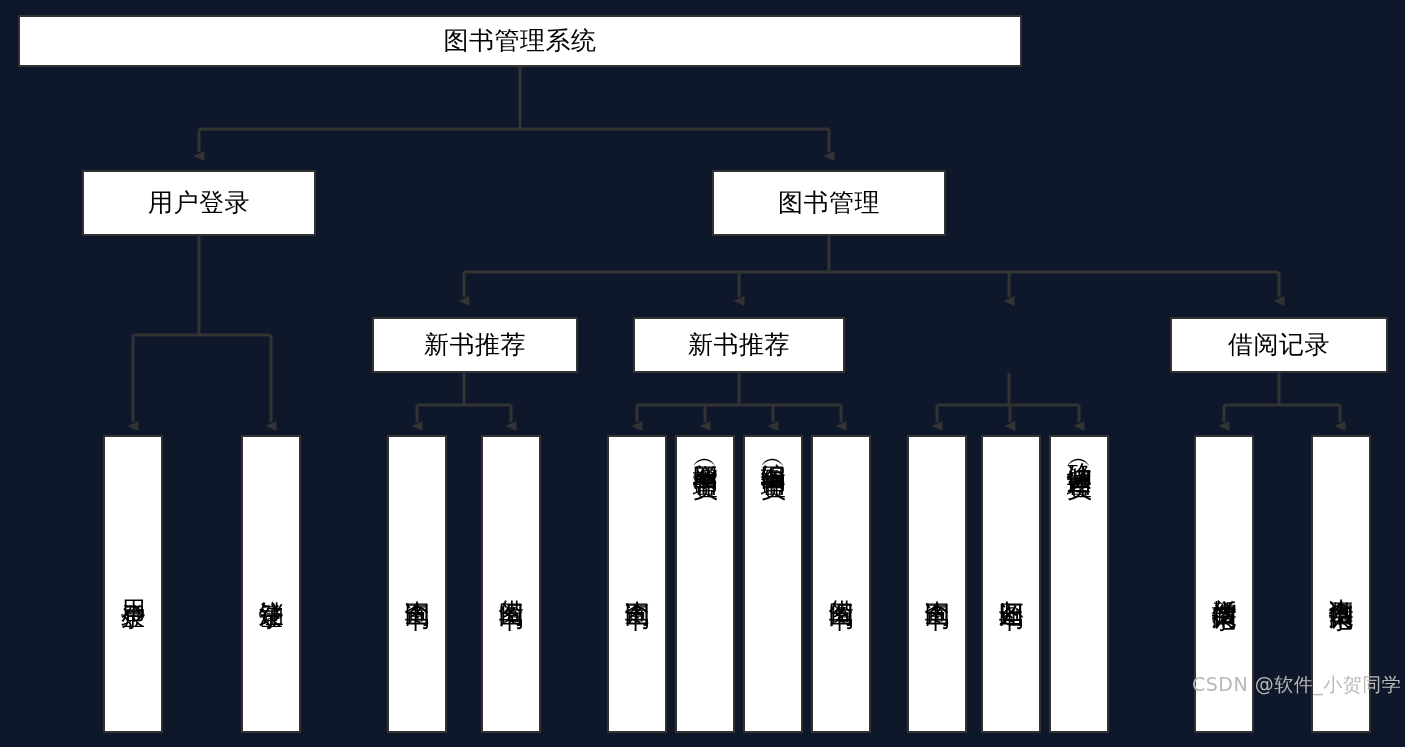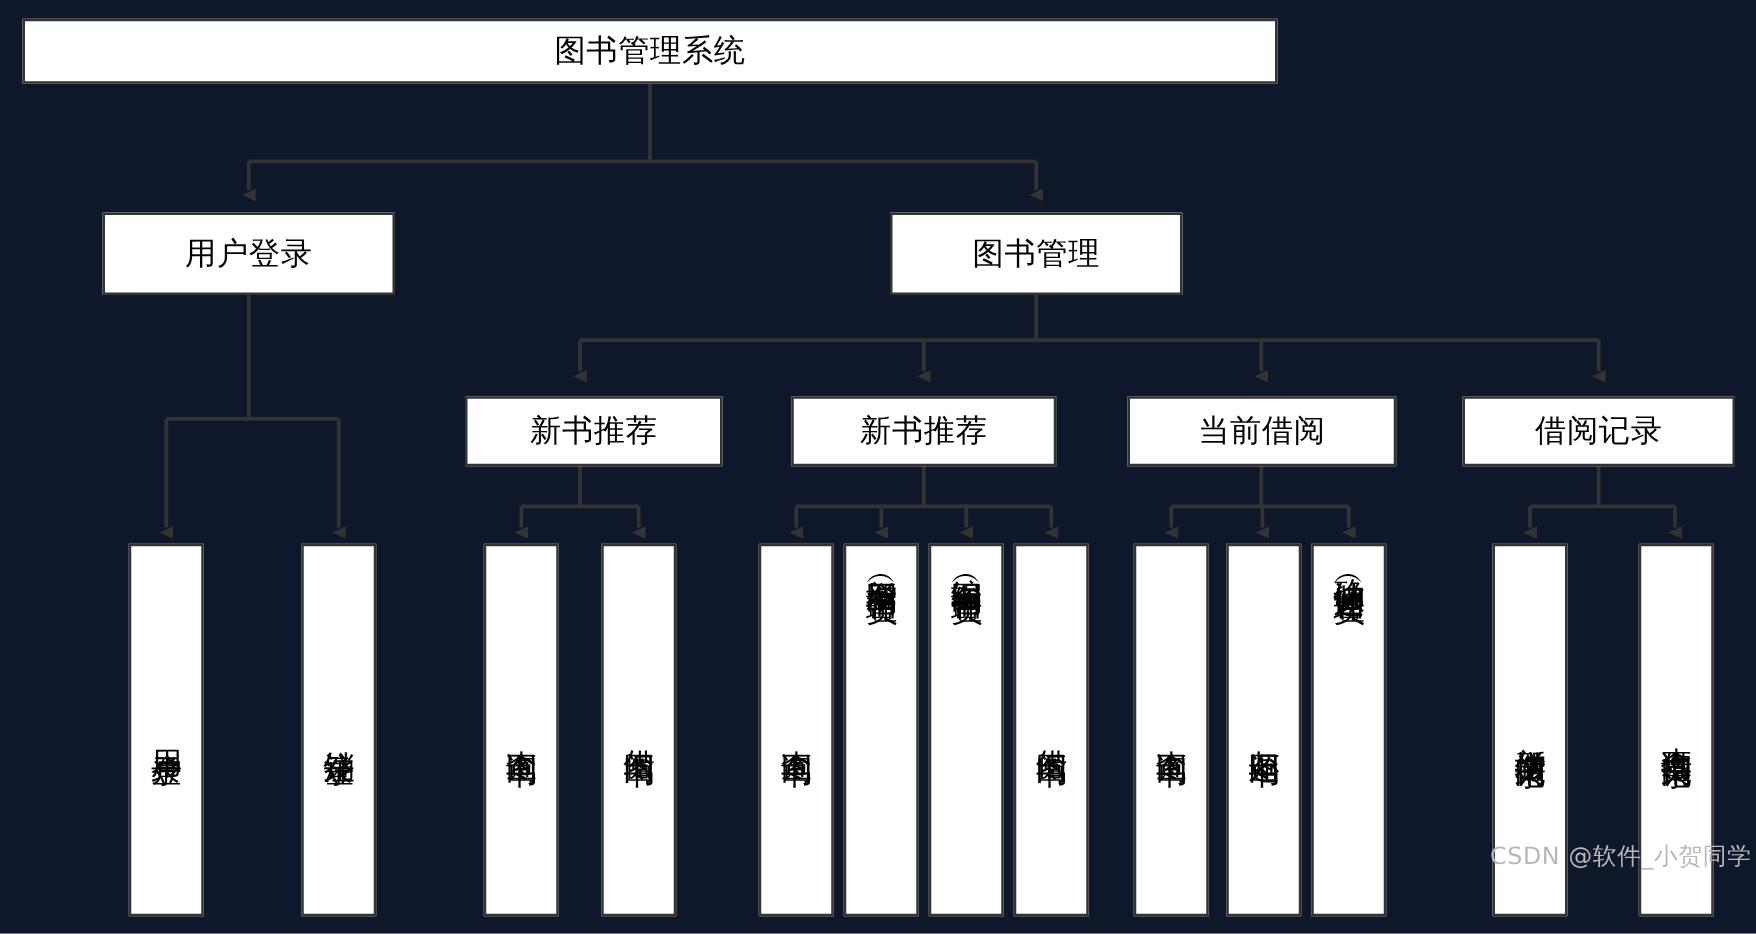--- a/index.html
+++ b/index.html
@@ -151,23 +151,20 @@
   </div>
 
   <div class="node horiz" style="left:372px; top:317px; width:206px; height:56px;">
     <span class="label">新书推荐</span>
   </div>
 
   <div class="node horiz" style="left:633px; top:317px; width:212px; height:56px;">
     <span class="label">新书推荐</span>
   </div>
 
-  <div class="node horiz" style="left:902px; top:317px; width:215px; height:56px;">
-    <span class="label">当前借阅</span>
-  </div>
 
   <div class="node horiz" style="left:1170px; top:317px; width:218px; height:56px;">
     <span class="label">借阅记录</span>
   </div>
 
   <div class="node vert center" style="left:103px; top:435px; width:60px; height:298px;">
     <span class="label">用户登录</span>
   </div>
 
   <div class="node vert center" style="left:241px; top:435px; width:60px; height:298px;">

